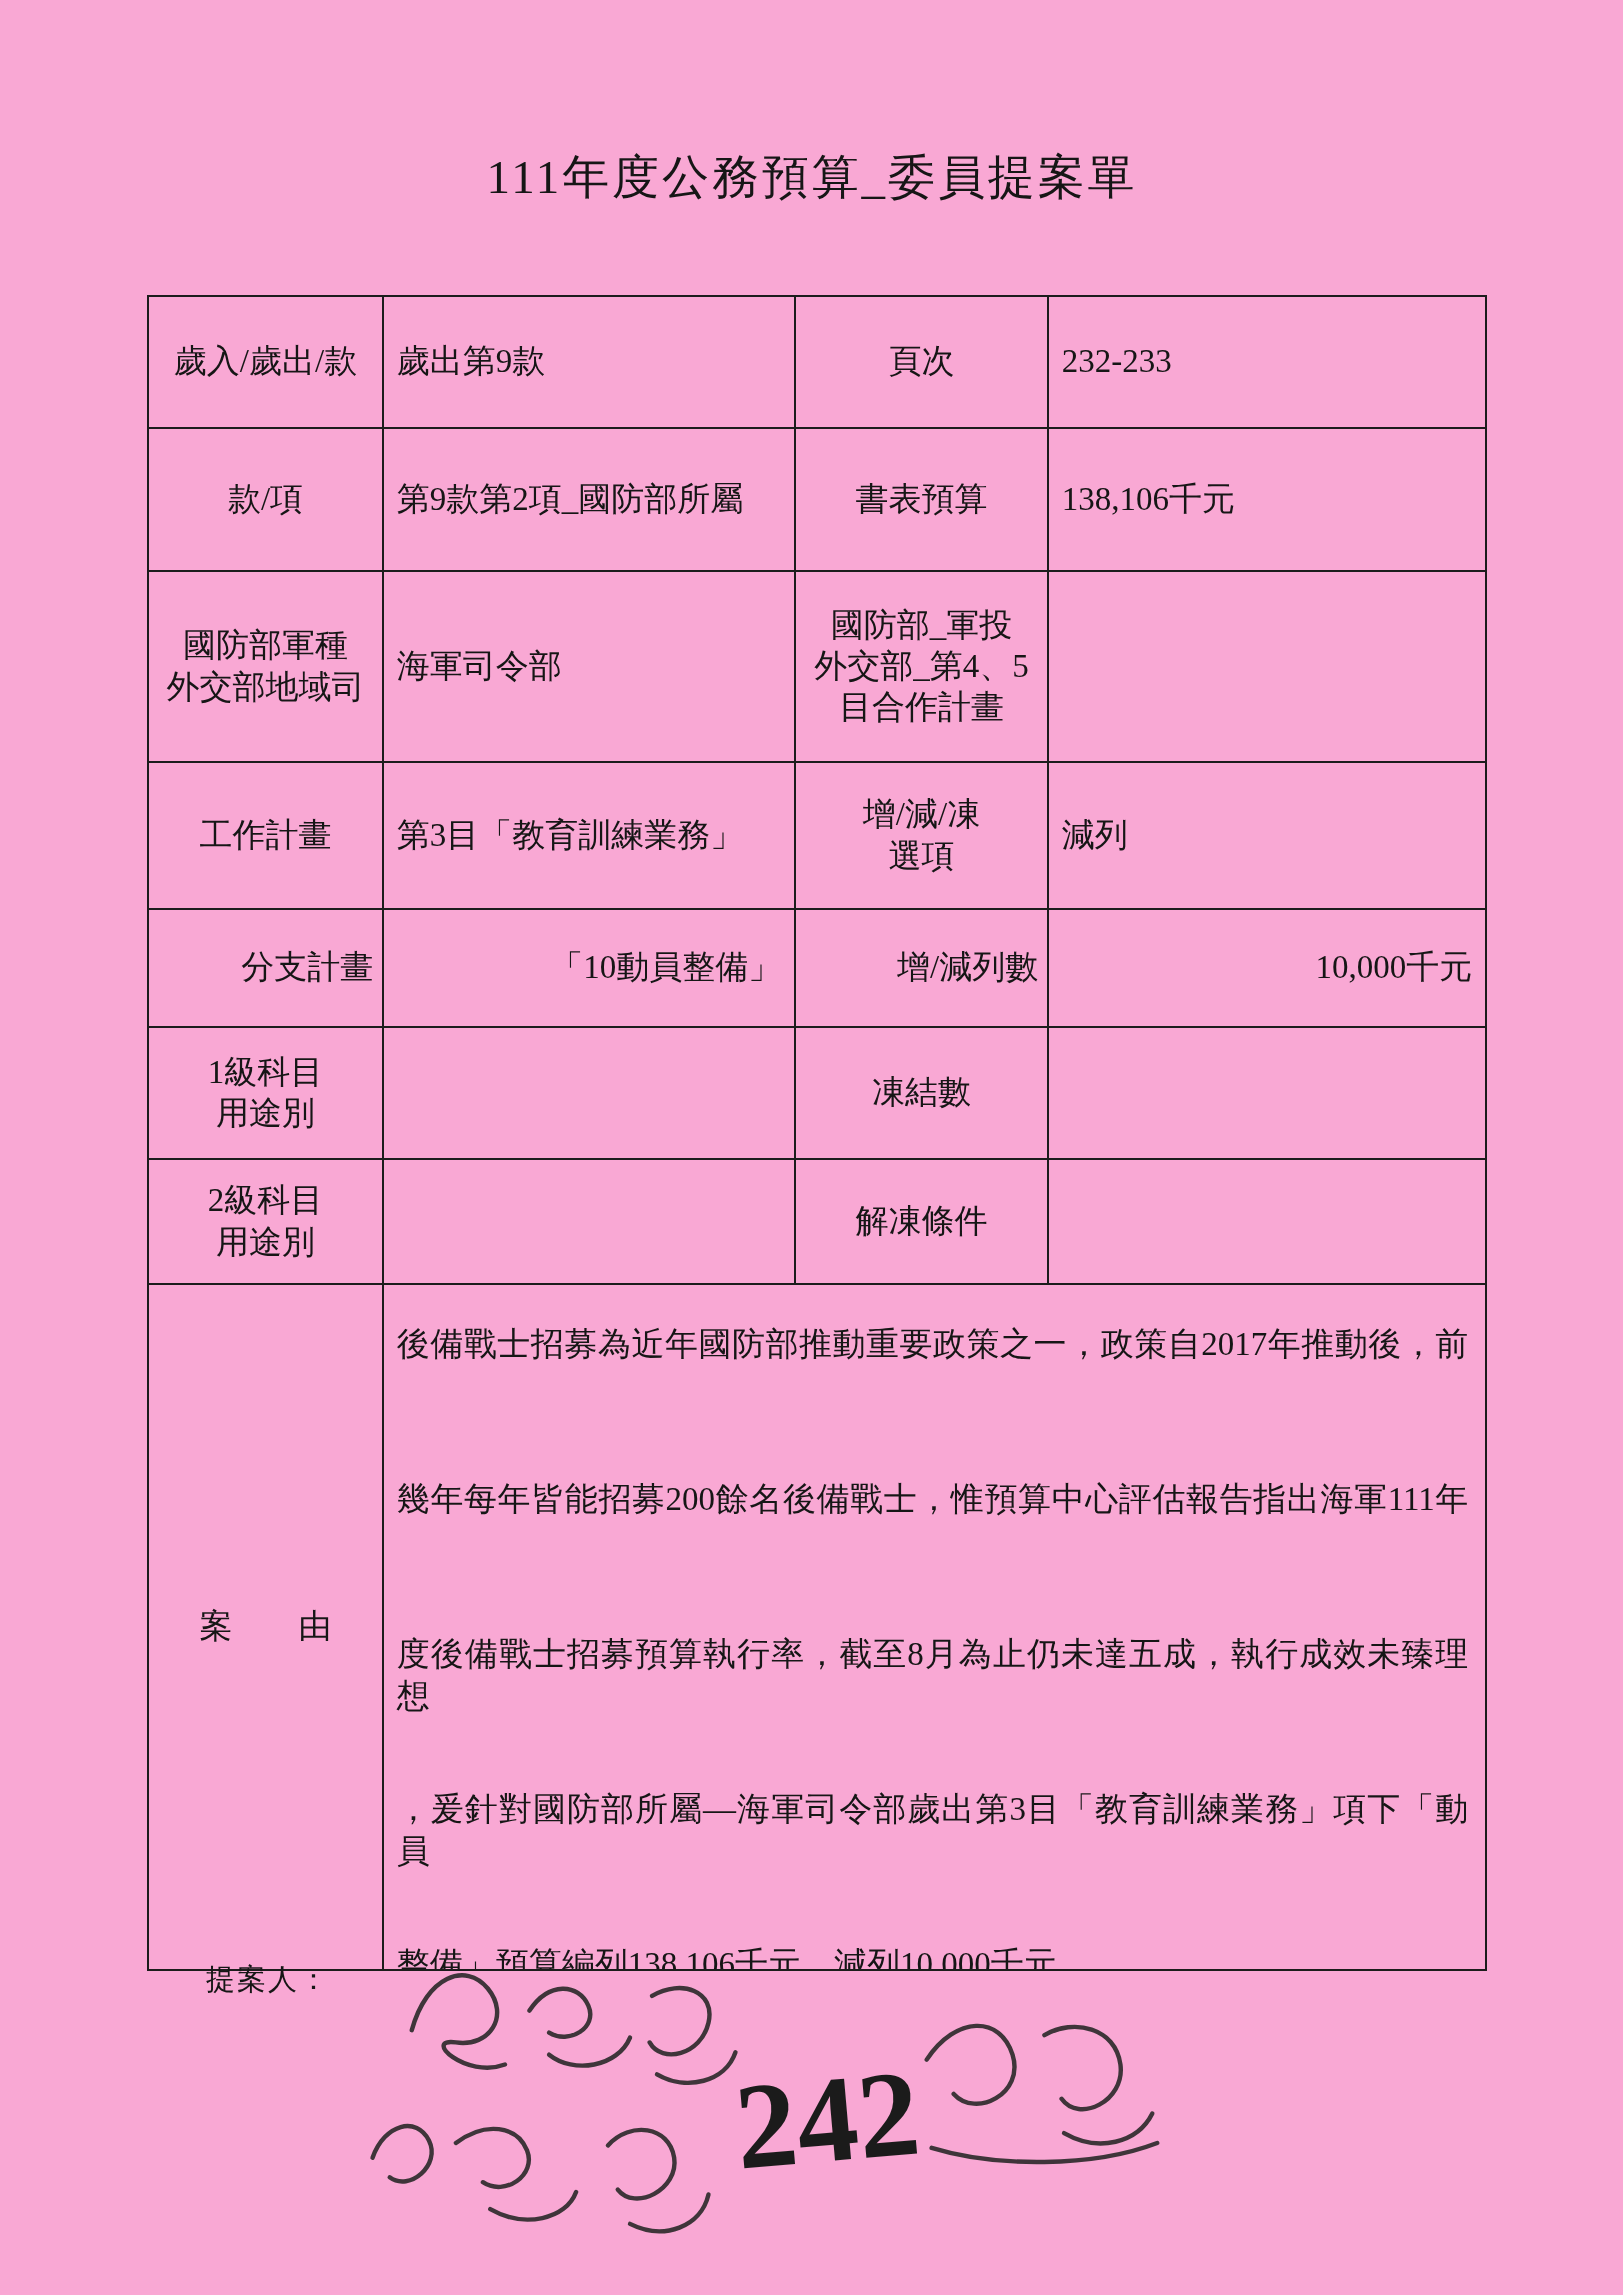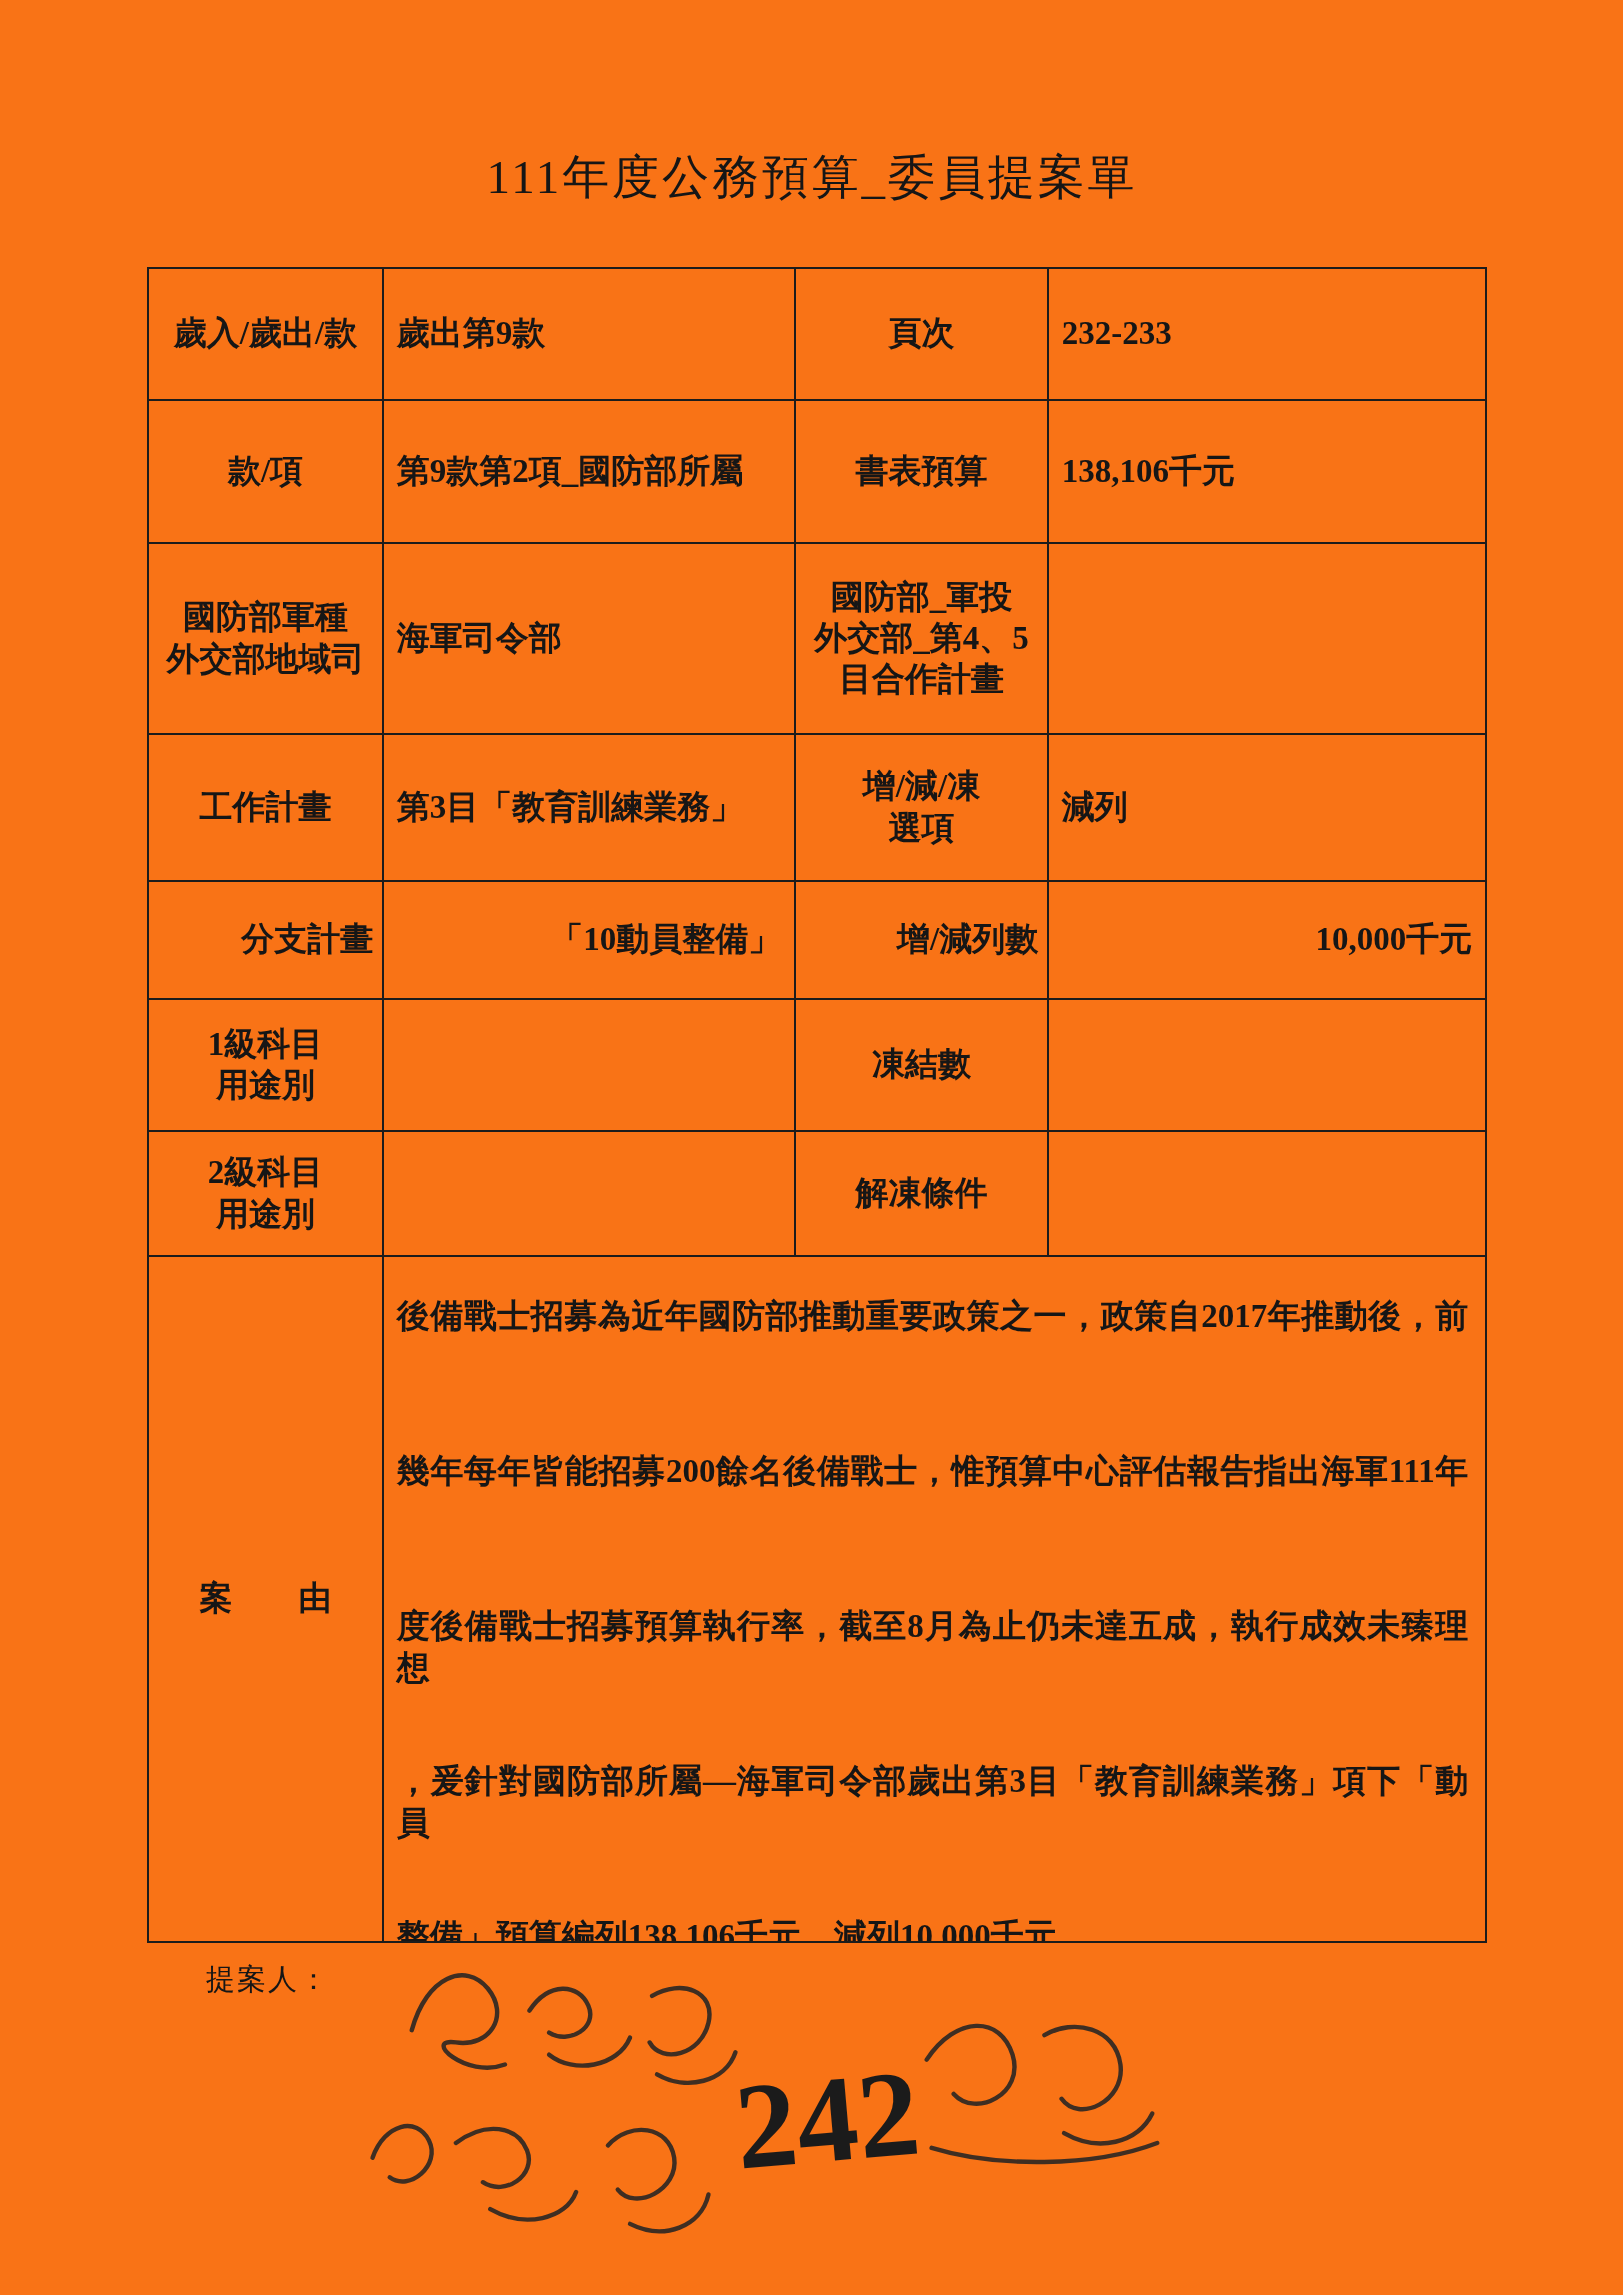--- a/index.html
+++ b/index.html
@@ -4,38 +4,37 @@
 <style>
   * { margin: 0; padding: 0; box-sizing: border-box; }
   html, body { background: #ffffff; }
   body {
     width: 1624px; height: 2295px;
     position: relative;
     font-family: "Liberation Serif", "DejaVu Serif", serif;
     color: #161616;
     overflow: hidden;
   }
-  .page { position: absolute; inset: 0; background: #f97316; }
+  .page { position: absolute; inset: 0; background: #f9a8d4; }
 
   .doc-title {
     position: absolute;
     top: 146px; left: 0; width: 100%;
     text-align: center;
     font-size: 47px;
     font-weight: 400;
     letter-spacing: 2.9px;
   }
 
   table.form {
     position: absolute;
-    left: 147px; top: 267px;
+    left: 147px; top: 295px;
     width: 1339px;
     border-collapse: collapse;
     table-layout: fixed;
-    font-weight: bold;
   }
   table.form td {
     border: 2px solid #1c1c1c;
     font-size: 33px;
     line-height: 1.25;
     vertical-align: middle;
   }
   td.lbl {
     text-align: center;
     white-space: pre-line;

